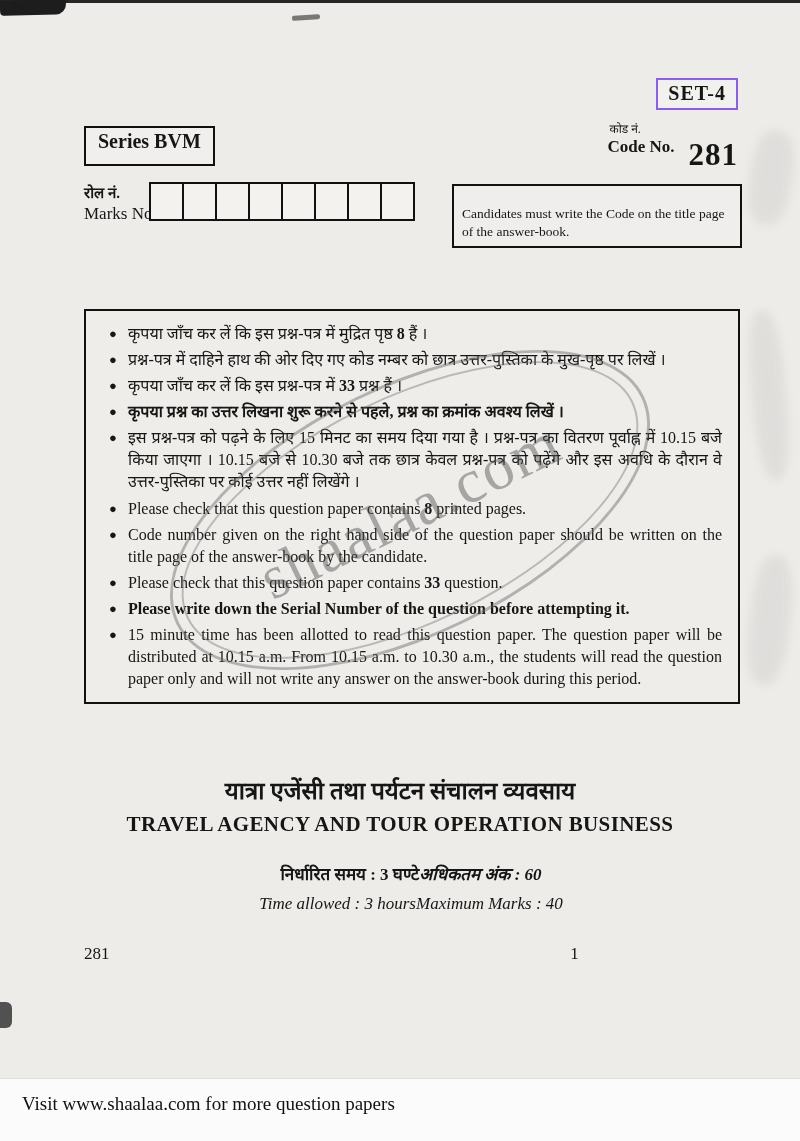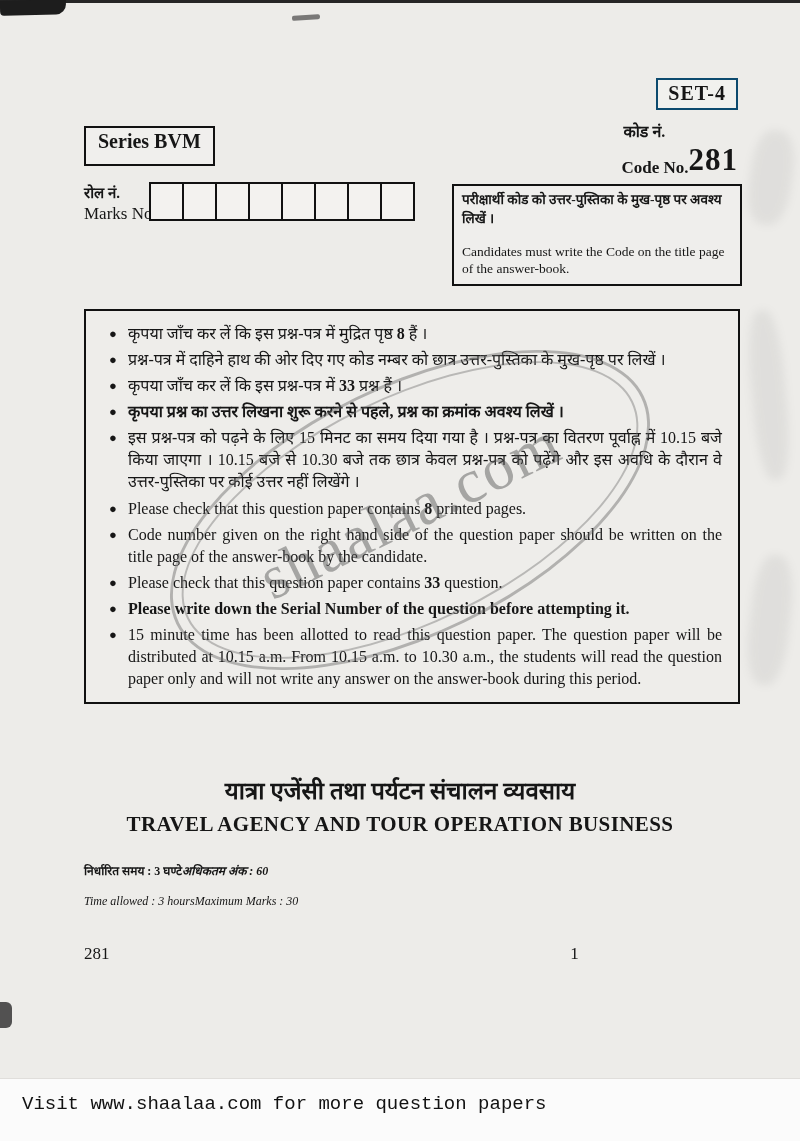--- a/index.html
+++ b/index.html
@@ -11,26 +11,26 @@
   
   .art-topline{position:absolute;top:0;left:0;width:100%;height:3px;background:#262626;}
   .art-corner{position:absolute;top:0;left:0;width:66px;height:15px;background:#1d1d1d;border-radius:0 0 10px 4px;transform:rotate(-1.5deg);}
   .art-dash{position:absolute;top:15px;left:292px;width:28px;height:5px;background:#3a3a3a;opacity:.65;border-radius:2px;transform:rotate(-4deg);}
   .art-smudge{position:absolute;background:#6f6f6f;opacity:.10;filter:blur(4px);border-radius:40%;}
   .sm1{right:8px;top:130px;width:42px;height:95px;transform:rotate(8deg);}
   .sm2{right:14px;top:310px;width:34px;height:170px;transform:rotate(-5deg);}
   .sm3{right:10px;top:555px;width:40px;height:130px;transform:rotate(6deg);}
   .art-leftblob{position:absolute;left:0;top:1002px;width:12px;height:26px;background:#2b2b2b;opacity:.8;border-radius:0 6px 6px 0;}
 
-  .set-box{position:absolute;right:62px;top:78px;border:2px solid #0c4a6e;padding:2px 10px 3px;font-weight:700;font-size:20px;letter-spacing:1px;background:rgba(255,255,255,.25);}
+  .set-box{position:absolute;right:62px;top:78px;border:2px solid #8b5cf6;padding:2px 10px 3px;font-weight:700;font-size:20px;letter-spacing:1px;background:rgba(255,255,255,.25);}
   .series-box{position:absolute;left:84px;top:126px;border:2px solid #111;padding:2px 12px 11px;font-weight:700;font-size:20px;background:rgba(255,255,255,.2);}
 
   .code-block{position:absolute;right:62px;top:120px;display:flex;flex-direction:column;align-items:flex-start;}
-  .code-hi{font-weight:700;font-size:16px;margin-left:2px;text-align:right;}
-  .code-row{display:flex;align-items:flex-end;}
+  .code-hi{font-weight:400;font-size:12px;margin-left:2px;text-align:right;}
+  .code-row{display:flex;align-items:flex-start;gap:14px;}
   .code-en{font-weight:700;font-size:17px;}
   .code-num{font-weight:700;font-size:31px;letter-spacing:1px;}
 
   .roll-labels{position:absolute;left:84px;top:183px;line-height:1.35;}
   .roll-hi{font-weight:600;font-size:15px;}
   .roll-en{font-size:17px;}
   .roll-boxes{position:absolute;left:149px;top:182px;display:flex;}
   .roll-cell{width:31px;height:35px;border:2px solid #111;margin-left:-2px;background:#f3f2ef;}
   .roll-cell:first-child{margin-left:0;}
 
@@ -43,38 +43,38 @@
   .instr-box li{display:flex;margin-bottom:4px;font-size:16px;line-height:1.38;}
   .instr-box li:last-child{margin-bottom:0;}
   .bullet{flex:none;width:30px;text-align:center;font-size:13px;padding-top:2px;}
   .itext{flex:1;text-align:justify;}
   .bold-item .itext{font-weight:700;}
   .b{font-weight:700;}
 
   .title-hi{position:absolute;top:773px;left:0;width:100%;text-align:center;font-weight:700;font-size:24px;}
   .title-en{position:absolute;top:812px;left:0;width:100%;text-align:center;font-weight:700;font-size:21px;letter-spacing:.4px;}
 
-  .meta-row{position:absolute;left:84px;right:62px;display:flex;justify-content:flex-start;font-size:12px;}
+  .meta-row{position:absolute;left:84px;right:62px;display:flex;justify-content:center;font-size:17px;}
   .meta-hi{top:862px;font-weight:700;}
   .meta-hi .right{font-style:italic;}
   .meta-en{top:894px;font-weight:400;font-style:italic;}
 
   .footer-row{position:absolute;left:84px;right:62px;top:944px;display:flex;font-size:17px;}
   .footer-row .seg{flex:1;}
   .f-left{text-align:left;}
   .f-center{text-align:center;}
   .f-right{text-align:right;font-weight:700;}
 
   .watermark{position:absolute;left:150px;top:385px;width:520px;height:250px;transform:rotate(-26deg);pointer-events:none;z-index:6;}
   .wm-outer{position:absolute;inset:0;border:3px solid rgba(105,105,105,.45);border-radius:50%;}
   .wm-inner{position:absolute;inset:12px;border:2px solid rgba(105,105,105,.40);border-radius:50%;}
   .wm-text{position:absolute;inset:0;display:flex;align-items:center;justify-content:center;font-size:62px;color:rgba(85,85,85,.48);letter-spacing:2px;font-weight:500;}
 
   .bottom-strip{position:absolute;left:0;bottom:0;width:100%;height:62px;background:#fbfbfb;border-top:1px solid #e0dedb;}
-  .caption{position:absolute;left:22px;top:14px;font-family:Liberation Mono, monospace;font-size:19px;color:#111;}
+  .caption{position:absolute;left:22px;top:14px;font-family:Liberation Serif, serif;font-size:19px;color:#111;}
 </style>
 </head>
 <body>
 
 <div class="sheet">
 
   <div class="art-topline"></div>
   <div class="art-corner"></div>
   <div class="art-dash"></div>
   <div class="art-smudge sm1"></div>
@@ -102,21 +102,20 @@
     <div class="roll-cell"></div>
     <div class="roll-cell"></div>
     <div class="roll-cell"></div>
     <div class="roll-cell"></div>
     <div class="roll-cell"></div>
     <div class="roll-cell"></div>
     <div class="roll-cell"></div>
   </div>
 
   <div class="cand-box">
-    <div class="cand-hi">परीक्षार्थी कोड को उत्तर-पुस्तिका के मुख-पृष्ठ पर अवश्य लिखें ।</div>
     <div class="cand-en">Candidates must write the Code on the title page of the answer-book.</div>
   </div>
 
   <div class="instr-box">
     <ul>
       <li>
         <span class="bullet">●</span>
         <span class="itext"><span>कृपया जाँच कर लें कि इस प्रश्न-पत्र में मुद्रित पृष्ठ </span><span class="b">8</span><span> हैं ।</span></span>
       </li>
       <li>
@@ -160,21 +159,21 @@
 
   <div class="title-hi">यात्रा एजेंसी तथा पर्यटन संचालन व्यवसाय</div>
   <div class="title-en">TRAVEL AGENCY AND TOUR OPERATION BUSINESS</div>
 
   <div class="meta-row meta-hi">
     <span class="left">निर्धारित समय : 3 घण्टे</span>
     <span class="right">अधिकतम अंक : 60</span>
   </div>
   <div class="meta-row meta-en">
     <span class="left">Time allowed : 3 hours</span>
-    <span class="right">Maximum Marks : 30</span>
+    <span class="right">Maximum Marks : 40</span>
   </div>
 
   <div class="footer-row">
     <span class="seg f-left">281</span>
     <span class="seg f-center">1</span>
   </div>
 
   <div class="watermark">
     <div class="wm-outer"></div>
     <div class="wm-inner"></div>

